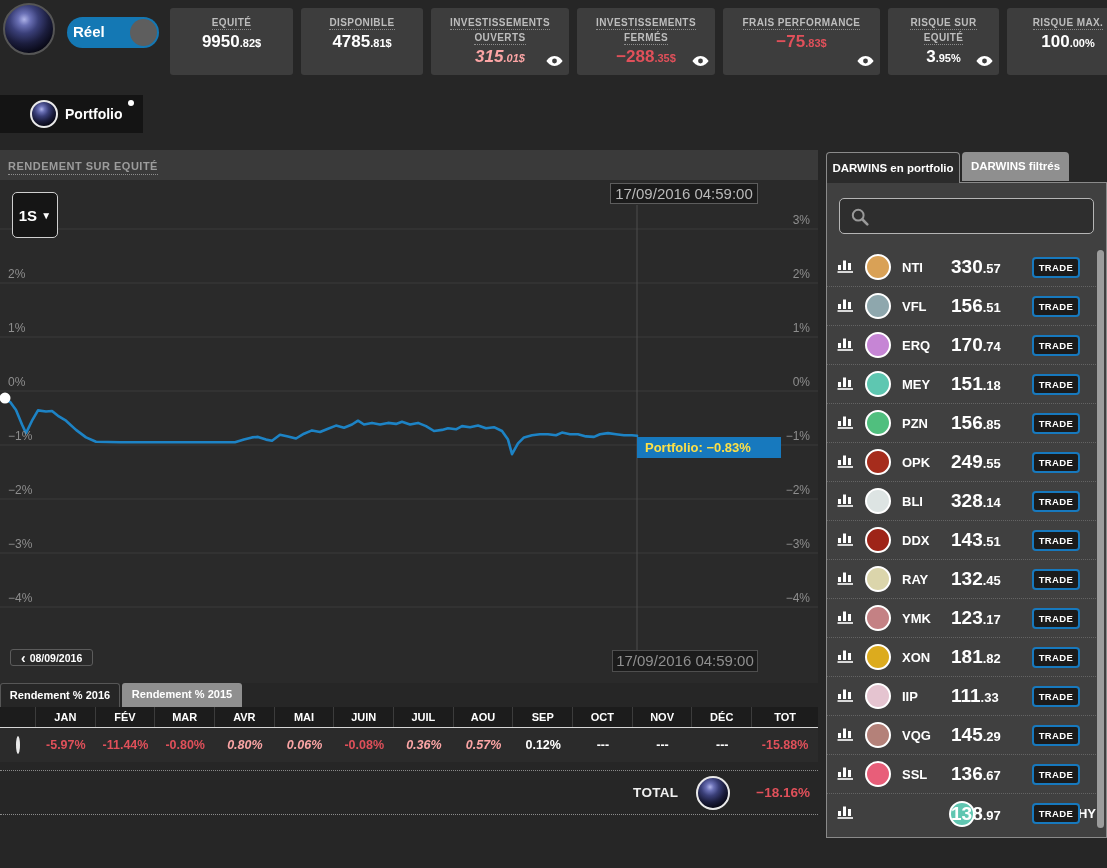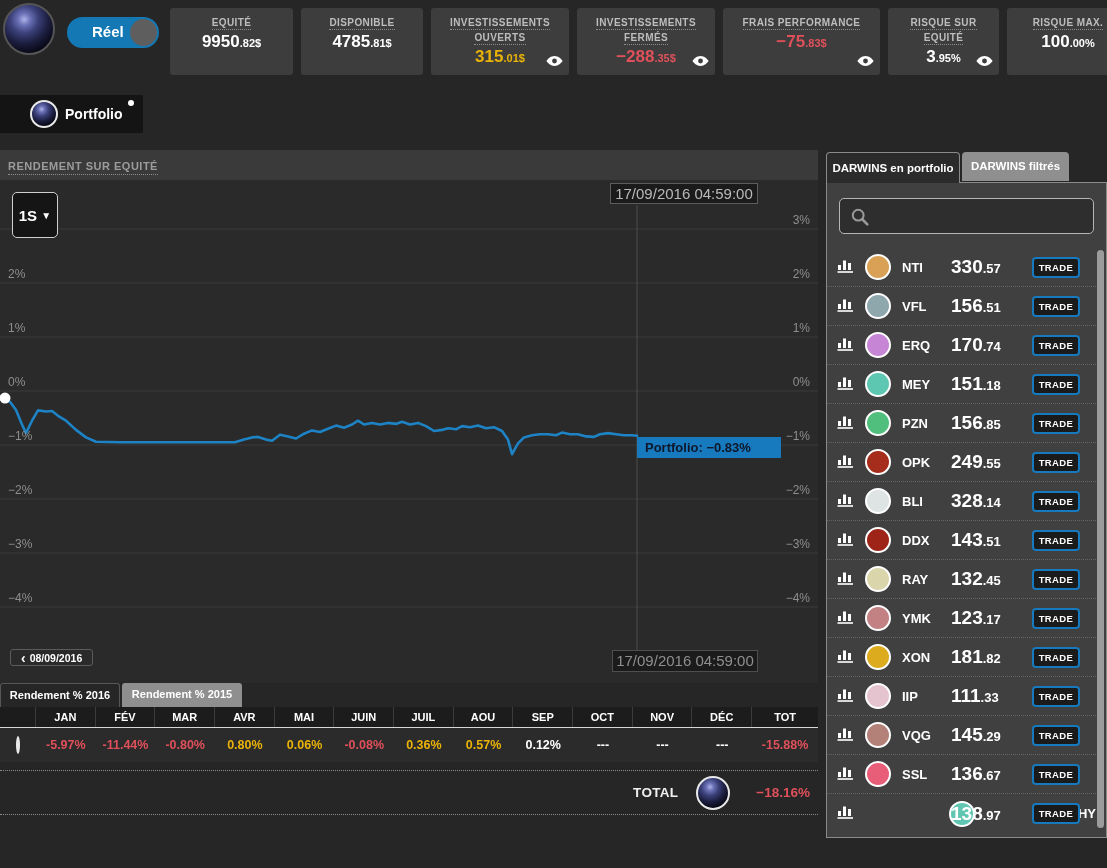--- a/index.html
+++ b/index.html
@@ -5,35 +5,35 @@
   * { margin:0; padding:0; box-sizing:border-box; }
   html,body { background:#1f1f1f; }
   body { font-family:"Liberation Sans", sans-serif; }
   .page { position:relative; width:1107px; height:868px; background:#262626; overflow:hidden; }
 
   
   .avatar { border-radius:50%; background:
       radial-gradient(circle at 40% 30%, #aeb3e8 0%, #6a70b5 14%, #3a3f78 32%, #1b1d3d 55%, #050510 80%, #000 100%); }
   .avatar-main { position:absolute; left:3px; top:3px; width:52px; height:52px; border:2px solid #555; }
   .toggle { position:absolute; left:67px; top:17px; width:92px; height:31px; background:#1478b4; border-radius:16px; cursor:pointer; }
-  .toggle .tlabel { position:absolute; left:25px; top:6px; color:#fff; font-weight:bold; font-size:15px; }
+  .toggle .tlabel { position:absolute; left:6px; top:6px; color:#fff; font-weight:bold; font-size:15px; }
   .toggle .knob { position:absolute; right:2px; top:2px; width:27px; height:27px; border-radius:50%; background:#5e5e5e; }
 
   .stats { position:absolute; left:170px; top:8px; display:flex; gap:8px; align-items:stretch; }
   .stat { position:relative; background:#3d3d3d; border-radius:3px; padding:7px 6px 8px; text-align:center; }
   .stats .stat:nth-child(1){width:123px;} .stats .stat:nth-child(2){width:122px;}
   .stats .stat:nth-child(3){width:138px;} .stats .stat:nth-child(4){width:138px;}
   .stats .stat:nth-child(5){width:157px;} .stats .stat:nth-child(6){width:111px;}
   .stats .stat:nth-child(7){width:122px;}
   .stat-label { font-size:10px; font-weight:bold; letter-spacing:.4px; color:#bdbdbd; line-height:1.5; }
   .stat-label span { border-bottom:1px dotted #8d8d8d; padding-bottom:1px; }
   .stat-value { margin-top:2px; font-weight:bold; }
   .stat-value .main { font-size:17px; }
   .stat-value .dec { font-size:11px; }
-  .c-white { color:#fff; } .c-green { color:#eab308; } .c-red { color:#e0505a; }
+  .c-white { color:#fff; } .c-green { color:#fca5a5;font-style:italic; } .c-red { color:#e0505a; }
   .stat .eye { position:absolute; right:6px; bottom:5px; }
   .stat .gear { position:absolute; right:5px; bottom:7px; color:#fff; font-size:14px; line-height:1; }
 
   
   .ptab { position:absolute; left:0; top:95px; width:143px; height:38px; background:#141414; border-radius:0; display:flex; align-items:center; cursor:pointer; }
   .ptab .avatar { width:28px; height:28px; border:2px solid #e9e9e9; margin-left:30px; }
   .ptab .plabel { margin-left:7px; color:#fff; font-weight:bold; font-size:14px; }
   .ptab .dot { position:absolute; right:9px; top:5px; width:6px; height:6px; border-radius:50%; background:#fff; }
 
   
@@ -43,21 +43,21 @@
   .chart-body { position:absolute; left:0; top:30px; width:818px; height:503px; background:#2a2a2a; }
   #chart-svg { position:absolute; left:0; top:0; }
   .range-btn { position:absolute; left:12px; top:12px; width:46px; height:46px; background:#151515; border:1px solid #cfcfcf; border-radius:5px; color:#fff; font-weight:bold; font-size:15px; font-family:"Liberation Sans", sans-serif; cursor:pointer; }
   .range-btn .caret { font-size:10px; vertical-align:2px; }
   .tt { position:absolute; background:#1b1b1b; border:1px solid #5d5d5d; text-align:center; font-size:15px; }
   .tt-top { left:610px; top:3px; width:148px; height:21px; line-height:19px; color:#b9b9b9; }
   .tt-bottom { left:612px; top:470px; width:146px; height:22px; line-height:20px; color:#8f8f8f; border-color:#4e4e4e; }
   .axl { position:absolute; font-size:12px; color:#8e8e8e; }
   .axl.right { right:8px; text-align:right; }
   .axl.left { left:8px; }
-  .flag { position:absolute; left:637px; top:257px; width:144px; height:21px; background:#1779be; color:#0f172a; font-weight:bold; font-size:13px; line-height:21px; padding-left:8px; }
+  .flag { position:absolute; left:637px; top:257px; width:144px; height:21px; background:#1779be; color:#fde047; font-weight:bold; font-size:13px; line-height:21px; padding-left:8px; }
   .nav-back { position:absolute; left:10px; top:457px; height:17px; padding:0 10px; background:transparent; border:1px solid #5c5c5c; border-radius:3px; color:#fff; font-weight:bold; font-size:10.5px; font-family:"Liberation Sans", sans-serif; cursor:pointer;margin-top:12px; }
   .nav-back .chev { font-size:14px; font-weight:bold; margin-right:4px; vertical-align:-1px; }
 
   
   .returns { position:absolute; left:0; top:683px; width:818px; }
   .rtabs { display:flex; height:24px; }
   .rtab { height:24px; line-height:23px; text-align:center; font-size:11px; font-weight:bold; color:#fff; border-radius:3px 3px 0 0; cursor:pointer; }
   .rtab.active { width:120px; background:#262626; border:1px solid #565656; border-bottom:none; }
   .rtab.inactive { width:120px; background:#8f8f8f; margin-left:2px; }
   .hrow { display:flex; height:21px; border-bottom:1px solid #d6d6d6; }

